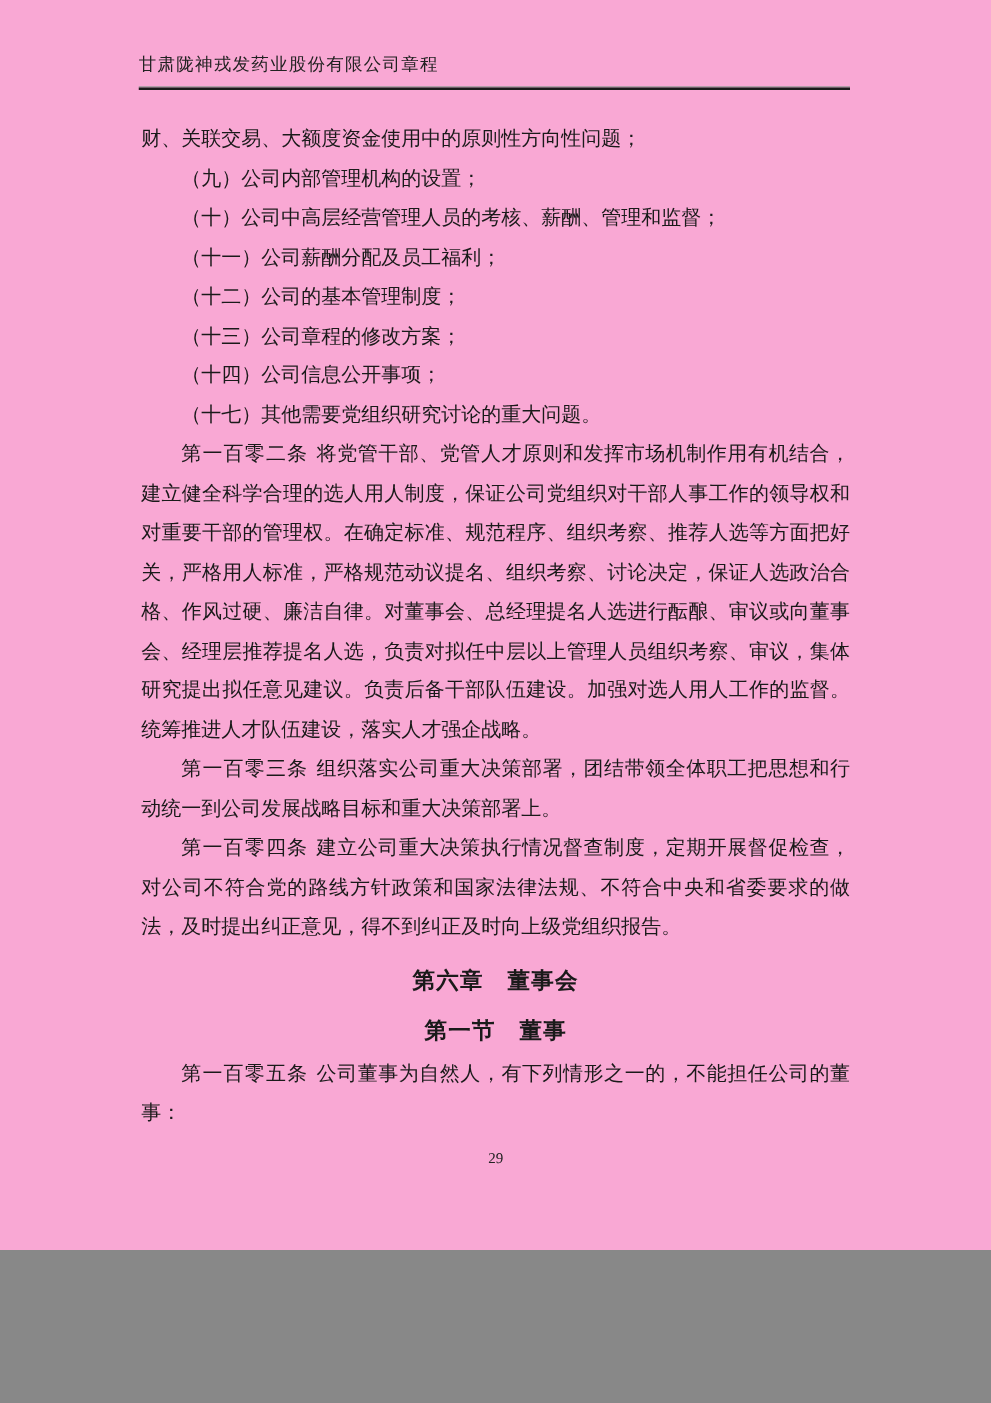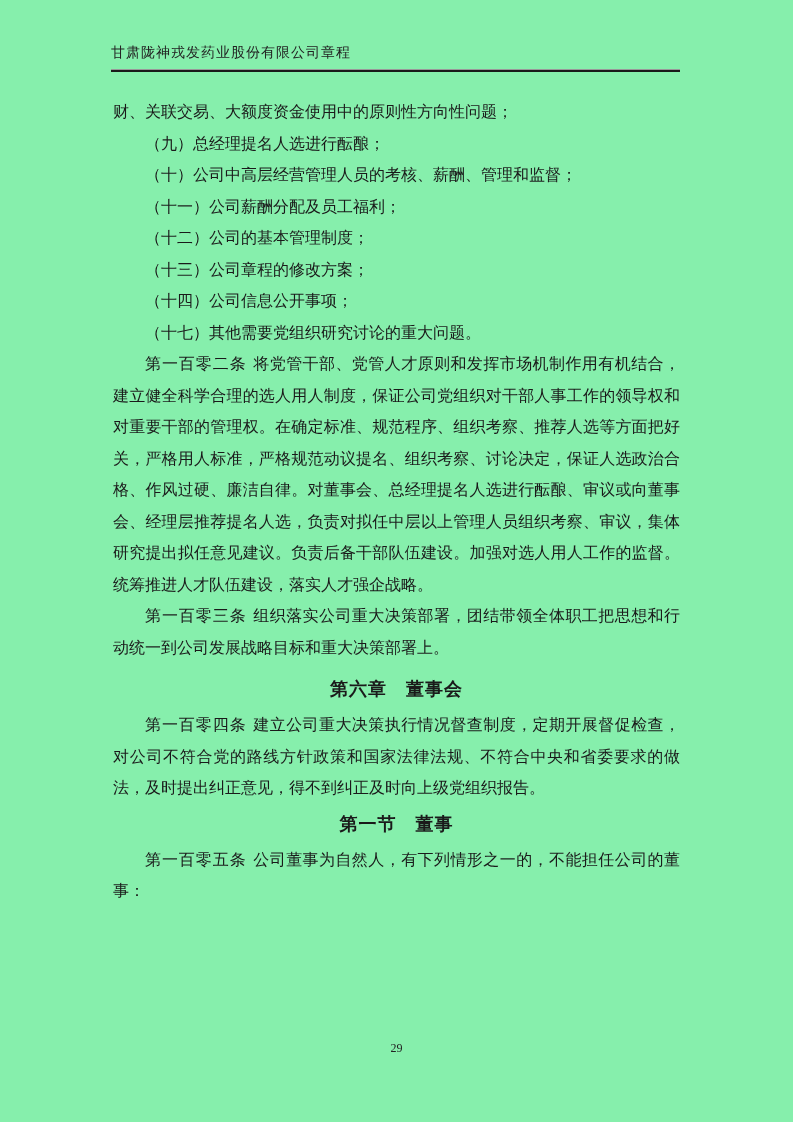--- a/index.html
+++ b/index.html
@@ -3,23 +3,23 @@
 <meta charset="utf-8">
 <style>
   html, body {
     margin: 0;
     padding: 0;
     background: #888;
   }
   .page {
     position: relative;
     width: 793px;
-    height: 1122px;
+    height: 1000px;
     margin: 0 auto;
-    background: #86efac;
+    background: #f9a8d4;
     font-family: "Liberation Serif", "DejaVu Serif", serif;
     color: #1a1a1a;
     overflow: hidden;
     box-sizing: border-box;
   }
   .header {
     position: absolute;
     top: 44px;
     left: 111px;
     right: 113px;
@@ -86,35 +86,35 @@
 
   <div class="header">
     <div class="header-title">甘肃陇神戎发药业股份有限公司章程</div>
     <div class="header-rule"></div>
   </div>
 
   <div class="doc-body">
 
     <p class="para">财、关联交易、大额度资金使用中的原则性方向性问题；</p>
 
-    <p class="para indent">（九）总经理提名人选进行酝酿；</p>
+    <p class="para indent">（九）公司内部管理机构的设置；</p>
     <p class="para indent">（十）公司中高层经营管理人员的考核、薪酬、管理和监督；</p>
     <p class="para indent">（十一）公司薪酬分配及员工福利；</p>
     <p class="para indent">（十二）公司的基本管理制度；</p>
     <p class="para indent">（十三）公司章程的修改方案；</p>
     <p class="para indent">（十四）公司信息公开事项；</p>
     <p class="para indent">（十七）其他需要党组织研究讨论的重大问题。</p>
 
     <p class="para indent"><span class="art-num">第一百零二条</span><span>将党管干部、党管人才原则和发挥市场机制作用有机结合，建立健全科学合理的选人用人制度，保证公司党组织对干部人事工作的领导权和对重要干部的管理权。在确定标准、规范程序、组织考察、推荐人选等方面把好关，严格用人标准，严格规范动议提名、组织考察、讨论决定，保证人选政治合格、作风过硬、廉洁自律。对董事会、总经理提名人选进行酝酿、审议或向董事会、经理层推荐提名人选，负责对拟任中层以上管理人员组织考察、审议，集体研究提出拟任意见建议。负责后备干部队伍建设。加强对选人用人工作的监督。统筹推进人才队伍建设，落实人才强企战略。</span></p>
 
     <p class="para indent"><span class="art-num">第一百零三条</span><span>组织落实公司重大决策部署，团结带领全体职工把思想和行动统一到公司发展战略目标和重大决策部署上。</span></p>
 
+    <p class="para indent"><span class="art-num">第一百零四条</span><span>建立公司重大决策执行情况督查制度，定期开展督促检查，对公司不符合党的路线方针政策和国家法律法规、不符合中央和省委要求的做法，及时提出纠正意见，得不到纠正及时向上级党组织报告。</span></p>
+
     <p class="para chapter-heading">第六章　董事会</p>
-
-    <p class="para indent"><span class="art-num">第一百零四条</span><span>建立公司重大决策执行情况督查制度，定期开展督促检查，对公司不符合党的路线方针政策和国家法律法规、不符合中央和省委要求的做法，及时提出纠正意见，得不到纠正及时向上级党组织报告。</span></p>
 
     <p class="para section-heading">第一节　董事</p>
 
     <p class="para indent"><span class="art-num">第一百零五条</span><span>公司董事为自然人，有下列情形之一的，不能担任公司的董事：</span></p>
 
   </div>
 
   <div class="footer">29</div>
 
 </div>

